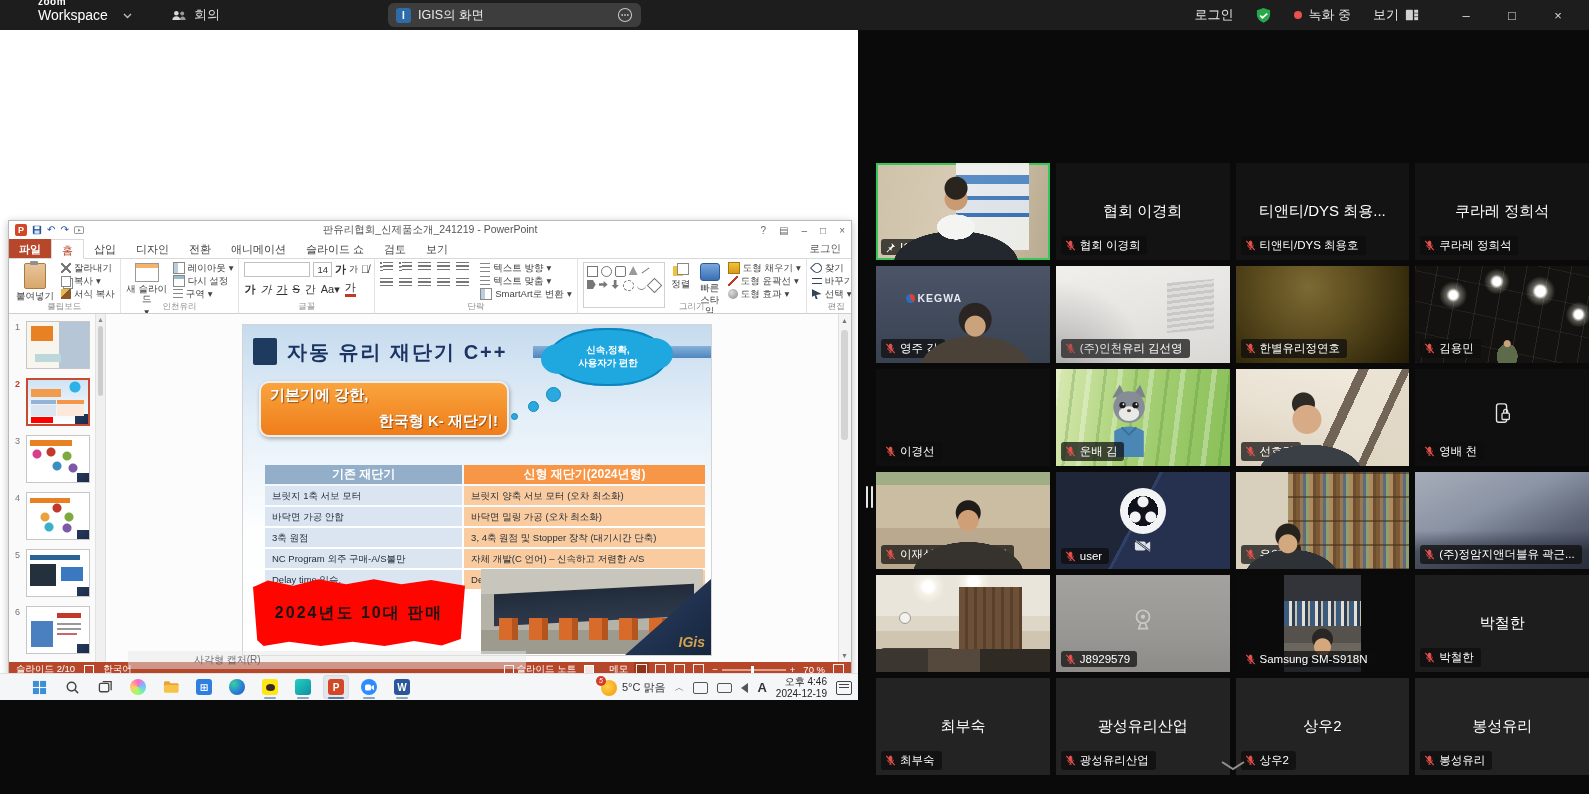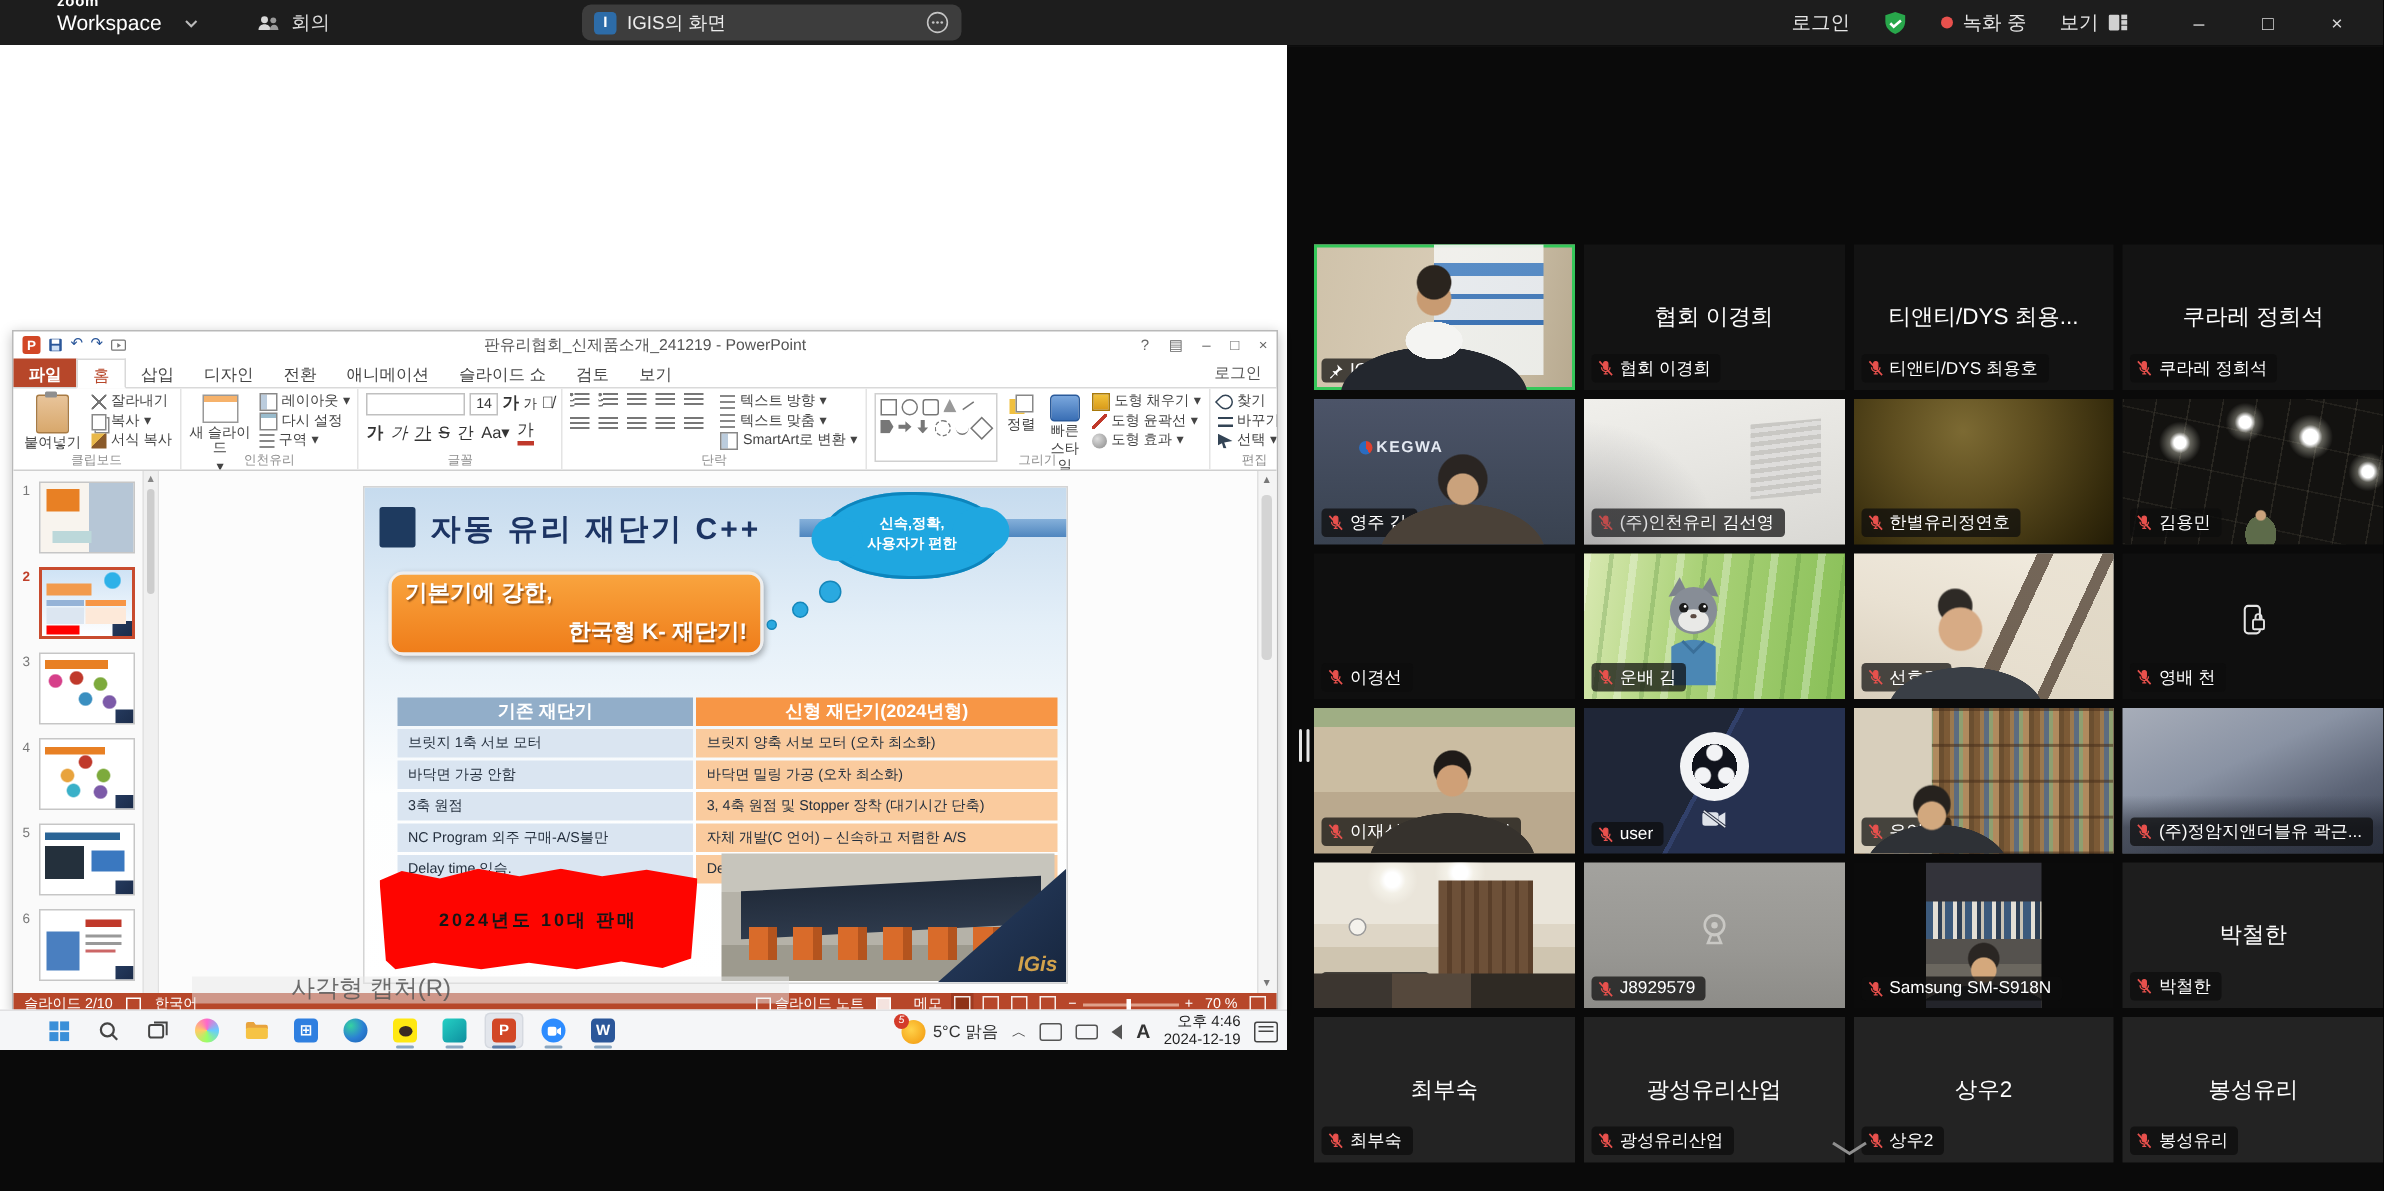--- a/index.html
+++ b/index.html
@@ -150,21 +150,21 @@
   .s-dot{position:absolute;border-radius:50%;background:#2aa9e0;border:1px solid #1587ba}
   .s-table{position:absolute;left:22px;top:140px;width:438px;display:grid;grid-template-columns:45% 55%;gap:2px;font-size:9.5px}
   .s-table .h{height:19px;line-height:19px;text-align:center;color:#fff;font-weight:bold;font-size:12px}
   .s-table .h.lb{background:#92aec9}
   .s-table .h.or{background:#f79646}
   .s-table .c{height:19px;line-height:19px;padding-left:7px;color:#25303e;white-space:nowrap;overflow:hidden}
   .s-table .c.lb{background:#dae5f1}
   .s-table .c.or{background:#facb9e}
   .s-flag{position:absolute;left:10px;top:252px;width:212px;height:72px;background:#fe0500;
           clip-path:polygon(0% 14%,7% 5%,19% 12%,31% 3%,44% 10%,57% 3%,70% 10%,84% 4%,100% 12%,98% 86%,89% 95%,76% 89%,62% 96%,47% 90%,32% 96%,17% 90%,5% 96%,2% 88%);
-          display:flex;align-items:center;justify-content:center;color:#161616;font-size:12px;font-weight:bold;letter-spacing:2px}
+          display:flex;align-items:center;justify-content:center;color:#161616;font-size:16px;font-weight:bold;letter-spacing:2px}
   .s-photo{position:absolute;left:238px;top:244px;width:222px;height:85px;background:linear-gradient(180deg,#c7c5bc 0 30%,#b5b2a8 30% 72%,#9d9a8e 72%);overflow:hidden}
   .s-photo::before{content:"";position:absolute;left:6%;right:4%;top:24%;height:38%;background:linear-gradient(#212b3a,#2e3a4c);transform:skewY(-3deg)}
   .s-photo::after{content:"";position:absolute;left:8%;right:8%;top:58%;height:26%;
           background:repeating-linear-gradient(90deg,#d96b2a 0 13px,#b4541e 13px 19px,transparent 19px 30px)}
   .s-tri{position:absolute;right:0;bottom:0;width:86px;height:76px;background:linear-gradient(135deg,#2a4166,#17263e);clip-path:polygon(100% 0,100% 100%,0 100%)}
   .s-logo{position:absolute;right:6px;bottom:5px;color:#d2a24c;font-weight:bold;font-style:italic;font-size:14px}
   .vscroll{width:12px;background:#f4f4f4;border-left:1px solid #e0e0e0;position:relative}
   .vscroll .a{position:absolute;left:2px;font-size:7px;color:#777}
   .vscroll .a.up{top:3px}.vscroll .a.dn{bottom:3px}
   .vscroll .th{position:absolute;left:2px;top:16px;width:7px;height:110px;background:#d4d4d4;border-radius:3px}
@@ -175,21 +175,21 @@
   .sic.f{background:rgba(255,255,255,.85)}
   .st-right{margin-left:auto;display:flex;align-items:center;gap:8px}
   .vbtn{display:inline-block;width:9px;height:9px;border:1px solid rgba(255,255,255,.9)}
   .vbtn.act{background:#8f3317;box-shadow:0 0 0 2px #9e3a20}
   .zslider{display:flex;align-items:center;gap:4px}
   .ztrack{position:relative;width:64px;height:2px;background:#dfa18b}
   .zthumb{position:absolute;left:45%;top:-3px;width:3px;height:8px;background:#fff}
 
   
   .capov{position:absolute;left:128px;top:621px;width:332px;height:18px;background:rgba(232,232,232,.5);
-         color:rgba(85,85,85,.85);font-size:16px;line-height:18px;padding-left:66px;z-index:6}
+         color:rgba(85,85,85,.85);font-size:10px;line-height:18px;padding-left:66px;z-index:6}
 
   
   .taskbar{position:absolute;left:0;top:643px;width:100%;height:27px;background:#f5f6f8;border-top:1px solid #e0e0e2;display:flex;align-items:center;padding-left:26px;box-sizing:border-box}
   .tbi{position:relative;width:26px;height:24px;display:flex;align-items:center;justify-content:center;margin-right:7px;border-radius:4px}
   .tbi.open::after{content:"";position:absolute;bottom:0px;left:7px;right:7px;height:2.5px;border-radius:2px;background:#8aa6c0}
   .tbi.act{background:#e3e6ec;box-shadow:inset 0 0 0 1px #d5d9e0}
   .tbi.act::after{left:5px;right:5px;background:#5a7ba6}
   .gl{width:16px;height:16px;border-radius:3px;display:flex;align-items:center;justify-content:center;color:#fff;font-size:10px;font-weight:bold}
   .tray{position:absolute;right:6px;top:0;height:27px;display:flex;align-items:center;gap:9px;color:#333;font-size:11px}
   .wbadge{position:relative;width:16px;height:16px;border-radius:50%;background:radial-gradient(circle at 40% 40%,#ffd24a,#f2950a)}

